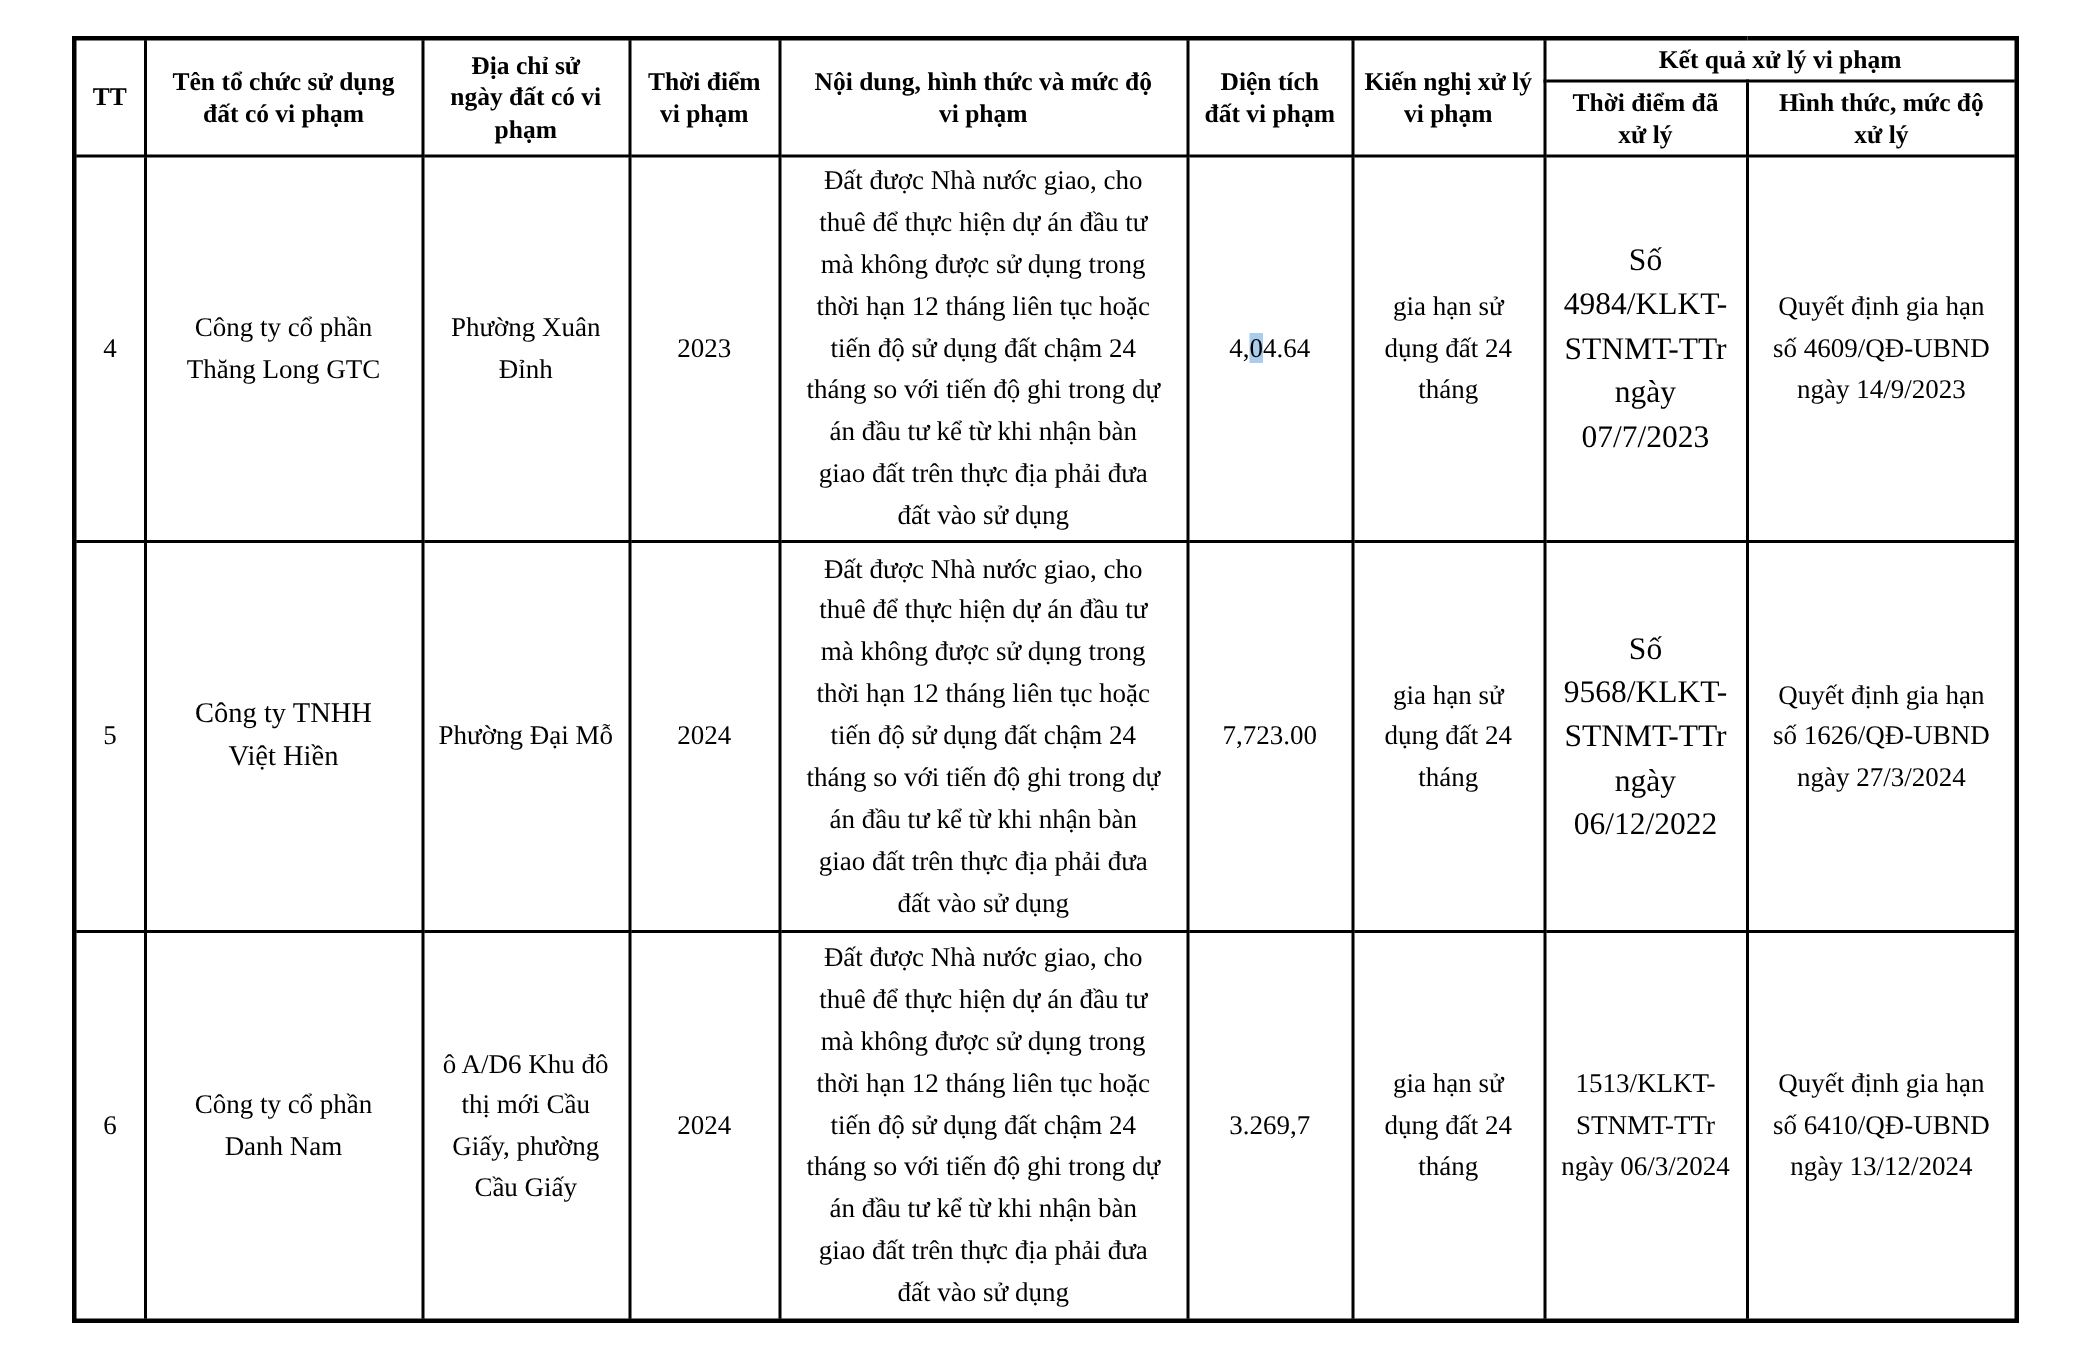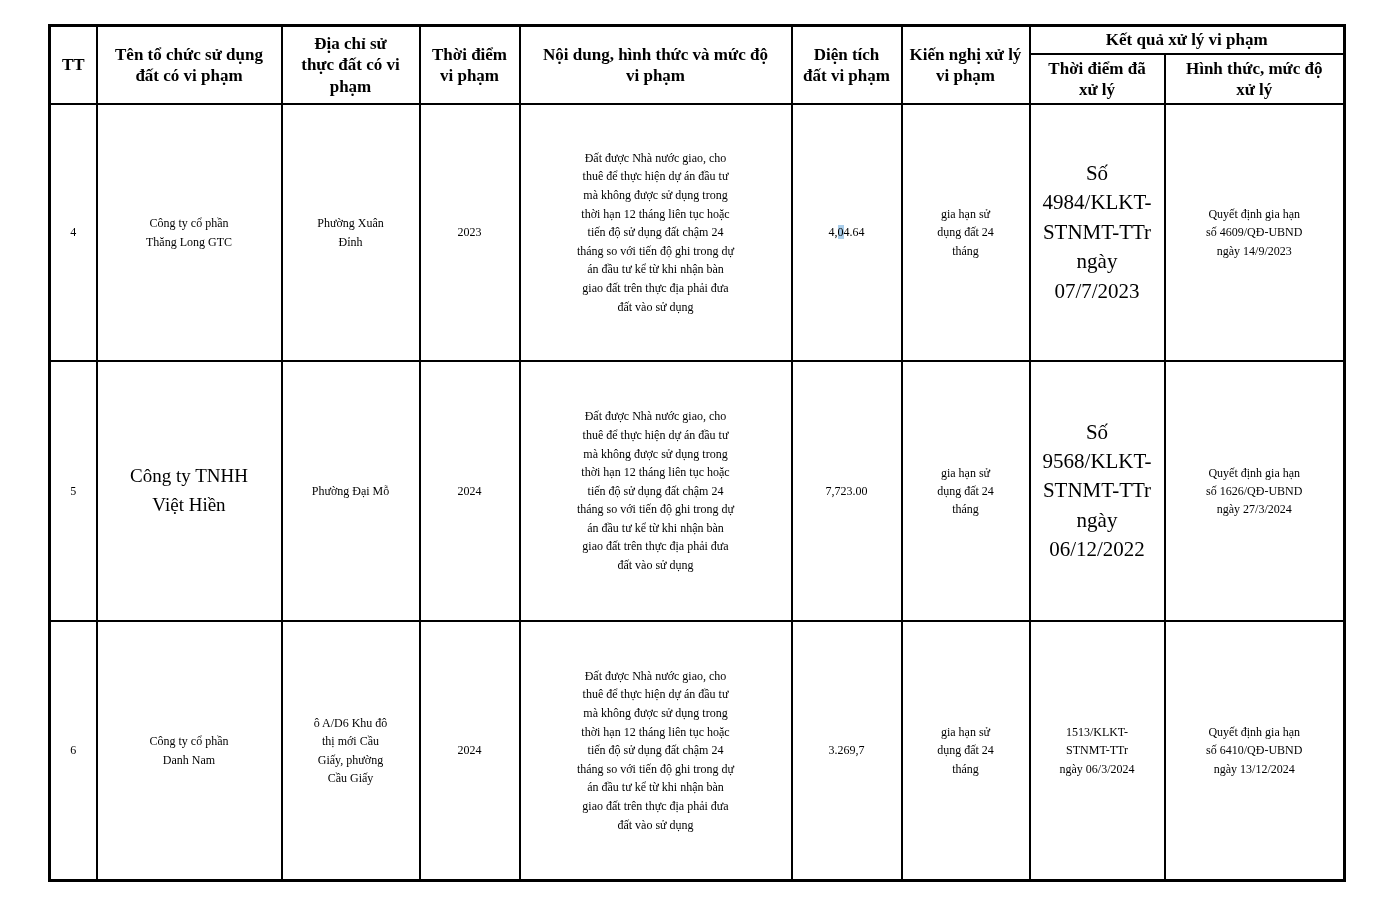--- a/index.html
+++ b/index.html
@@ -36,21 +36,21 @@
   }
   table.violations th {
     font-weight: bold;
     font-size: 17px;
     line-height: 1.25;
     padding: 1px 2px;
   }
   tr.hdr-top th.result-span { height: 24px; }
   tr.hdr-sub th { height: 46px; margin-left: 29px; }
   td {
-    font-size: 12px;
+    font-size: 18px;
     line-height: 1.52;
   }
   tr.row-4 td { height: 251px; }
   tr.row-5 td { height: 254px; }
   tr.row-6 td { height: 253px; }
   td.content-cell { line-height: 1.55; }
   .fs-md { font-size: 19px; margin-left: 24px; }
   .fs-lg { font-size: 21px; line-height: 1.4; margin-top: 32px; }
   .hl {
     background: #a9cdea;
@@ -71,21 +71,21 @@
       <col style="width:128px">
       <col style="width:135px">
       <col style="width:180px">
     </colgroup>
     <thead>
       <tr class="hdr-top">
         <th rowspan="2">TT</th>
         <th rowspan="2">Tên tổ chức sử dụng
 đất có vi phạm</th>
         <th rowspan="2">Địa chỉ sử
-thực đất có vi
+ngày đất có vi
 phạm</th>
         <th rowspan="2">Thời điểm
 vi phạm</th>
         <th rowspan="2">Nội dung, hình thức và mức độ
 vi phạm</th>
         <th rowspan="2">Diện tích
 đất vi phạm</th>
         <th rowspan="2">Kiến nghị xử lý
 vi phạm</th>
         <th colspan="2" class="result-span">Kết quả xử lý vi phạm</th>

